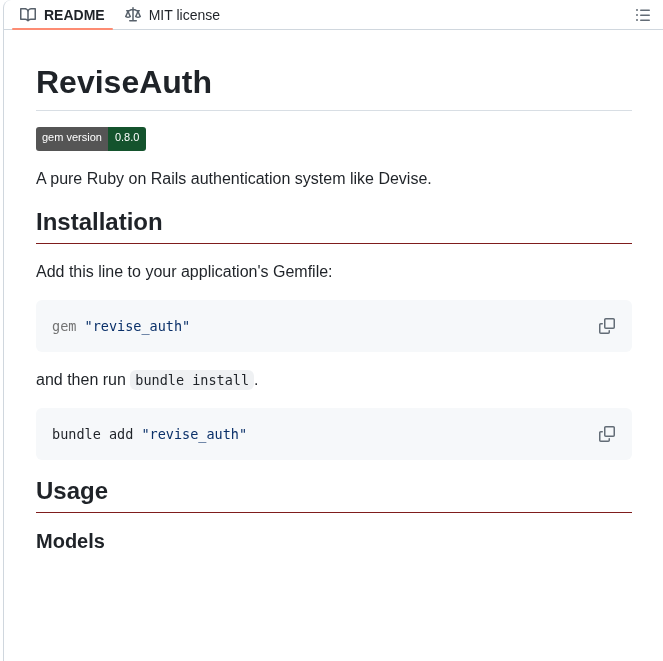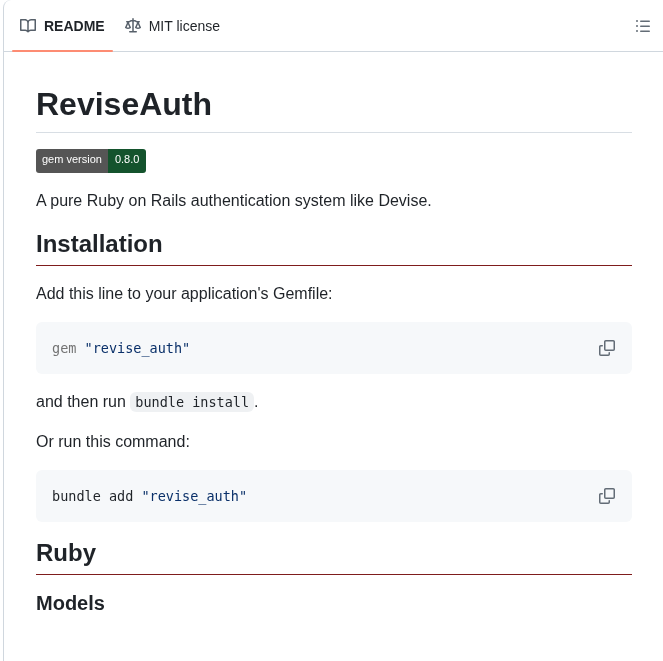--- a/index.html
+++ b/index.html
@@ -2,21 +2,21 @@
 <html><head>
 <meta charset="utf-8">
 <style>
   * { margin:0; padding:0; box-sizing:border-box; }
   html,body { width:663px; height:661px; background:#ffffff; overflow:hidden; }
   body { font-family:"Liberation Sans", sans-serif; color:#1f2328; }
 
   .box { margin-left:3px; border-left:1px solid #d0d7de; border-top-left-radius:8px; min-height:661px; background:#fff; }
 
   
-  .readme-header { display:flex; align-items:stretch; height:52px; border-bottom:1px solid #d0d7de; padding-left:6px; }
+  .readme-header { display:flex; align-items:stretch; height:30px; border-bottom:1px solid #d0d7de; padding-left:6px; }
   .tab { position:relative; display:flex; align-items:center; gap:8px; padding:0 10px; font-size:14px; color:#1f2328; cursor:pointer; }
   .tab .octicon { width:16px; height:16px; color:#57606a; flex:none; }
   .tab.active { font-weight:700; }
   .tab.active .tab-underline { position:absolute; left:2px; right:2px; bottom:-1px; height:2px; border-radius:2px; background:#fd8c73; }
   .header-spacer { flex:1; }
   .toc-btn { display:flex; align-items:center; justify-content:center; width:40px; background:none; border:none; color:#636c76; cursor:pointer; }
   .toc-btn svg { width:16px; height:16px; }
 
   
   .markdown { padding:32px 31px 32px 32px; font-size:16px; line-height:1.5; }
@@ -91,30 +91,29 @@
       <button class="copy-btn">
         <svg viewBox="0 0 16 16" fill="currentColor" aria-hidden="true">
           <path d="M0 6.75C0 5.784.784 5 1.75 5h1.5a.75.75 0 0 1 0 1.5h-1.5a.25.25 0 0 0-.25.25v7.5c0 .138.112.25.25.25h7.5a.25.25 0 0 0 .25-.25v-1.5a.75.75 0 0 1 1.5 0v1.5A1.75 1.75 0 0 1 9.25 16h-7.5A1.75 1.75 0 0 1 0 14.25Z"></path>
           <path d="M5 1.75C5 .784 5.784 0 6.75 0h7.5C15.216 0 16 .784 16 1.75v7.5A1.75 1.75 0 0 1 14.25 11h-7.5A1.75 1.75 0 0 1 5 9.25Zm1.75-.25a.25.25 0 0 0-.25.25v7.5c0 .138.112.25.25.25h7.5a.25.25 0 0 0 .25-.25v-7.5a.25.25 0 0 0-.25-.25Z"></path>
         </svg>
       </button>
     </div>
 
     <p><span>and then run</span> <code class="inline">bundle install</code><span>.</span></p>
 
-    <p>Or run this command:</p>
 
     <div class="code-block">
       <pre><span>bundle add</span> <span class="tok-str">"revise_auth"</span></pre>
       <button class="copy-btn">
         <svg viewBox="0 0 16 16" fill="currentColor" aria-hidden="true">
           <path d="M0 6.75C0 5.784.784 5 1.75 5h1.5a.75.75 0 0 1 0 1.5h-1.5a.25.25 0 0 0-.25.25v7.5c0 .138.112.25.25.25h7.5a.25.25 0 0 0 .25-.25v-1.5a.75.75 0 0 1 1.5 0v1.5A1.75 1.75 0 0 1 9.25 16h-7.5A1.75 1.75 0 0 1 0 14.25Z"></path>
           <path d="M5 1.75C5 .784 5.784 0 6.75 0h7.5C15.216 0 16 .784 16 1.75v7.5A1.75 1.75 0 0 1 14.25 11h-7.5A1.75 1.75 0 0 1 5 9.25Zm1.75-.25a.25.25 0 0 0-.25.25v7.5c0 .138.112.25.25.25h7.5a.25.25 0 0 0 .25-.25v-7.5a.25.25 0 0 0-.25-.25Z"></path>
         </svg>
       </button>
     </div>
 
-    <h2>Ruby</h2>
+    <h2>Usage</h2>
 
     <h3>Models</h3>
 
   </article>
 </div>
 
 </body></html>

